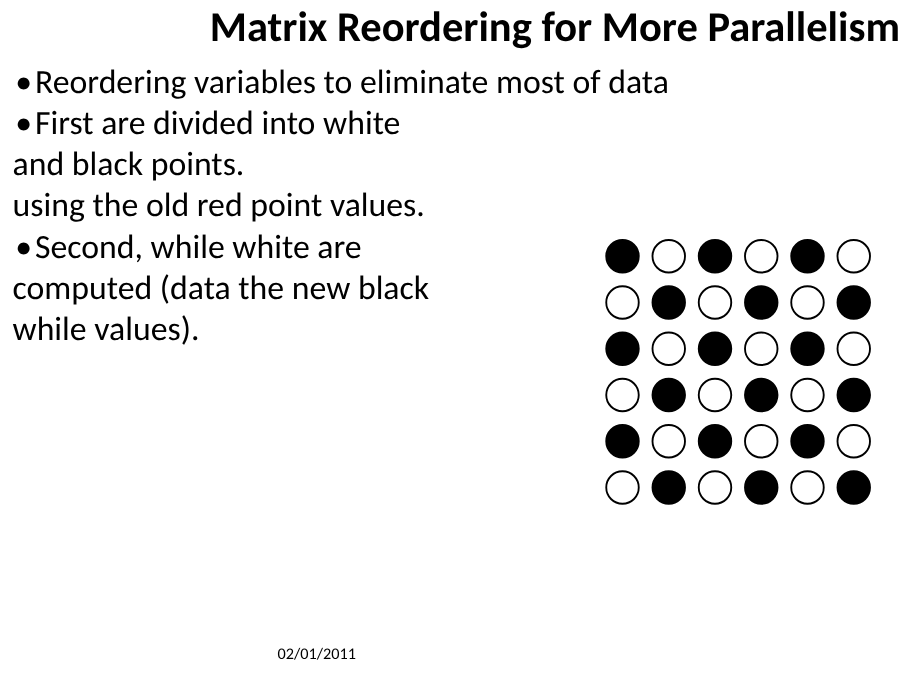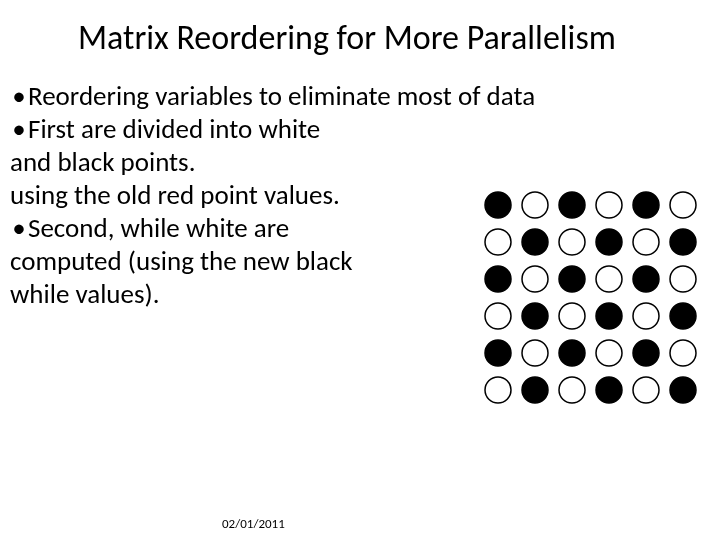--- a/index.html
+++ b/index.html
@@ -13,33 +13,33 @@
     overflow: hidden;
   }
   .slide {
     position: relative;
     width: 720px;
     height: 540px;
     box-sizing: border-box;
   }
   .title {
     font-size: 34px;
-    font-weight: 400;
-    text-align: left;
-    padding-top: 17px;
+    font-weight: 700;
+    text-align: right;
+    padding-top: 2px;
     padding-left: 78px;
     padding-right: 0;
     letter-spacing: 0px;
   }
   .body {
     font-size: 27px;
     line-height: 1.22;
     padding-left: 10px;
     padding-right: 10px;
-    margin-top: 22px;
+    margin-top: 7px;
   }
   .body .line {
     display: block;
   }
   .bullet-dot {
     display: inline-block;
     width: 18px;
     text-align: center;
   }
   .grid-wrap {
@@ -70,21 +70,21 @@
       <span class="bullet-dot">•</span><span>Reordering variables to eliminate most of data</span>
     </span>
     <span class="line">
       <span class="bullet-dot">•</span><span>First are divided into white</span>
     </span>
     <span class="line">and black points.</span>
     <span class="line"> using the old red point values.</span>
     <span class="line">
       <span class="bullet-dot">•</span><span>Second, while white are</span>
     </span>
-    <span class="line">computed (using the new black</span>
+    <span class="line">computed (data the new black</span>
     <span class="line"> while values).</span>
   </div>
 
   <div class="grid-wrap">
     <svg class="grid" id="grid-svg" width="215" height="215">
         <circle cx="15" cy="15" r="13" fill="#000" stroke="#000" stroke-width="1.5"></circle>
         <circle cx="52" cy="15" r="13" fill="#fff" stroke="#000" stroke-width="1.5"></circle>
         <circle cx="89" cy="15" r="13" fill="#000" stroke="#000" stroke-width="1.5"></circle>
         <circle cx="126" cy="15" r="13" fill="#fff" stroke="#000" stroke-width="1.5"></circle>
         <circle cx="163" cy="15" r="13" fill="#000" stroke="#000" stroke-width="1.5"></circle>

